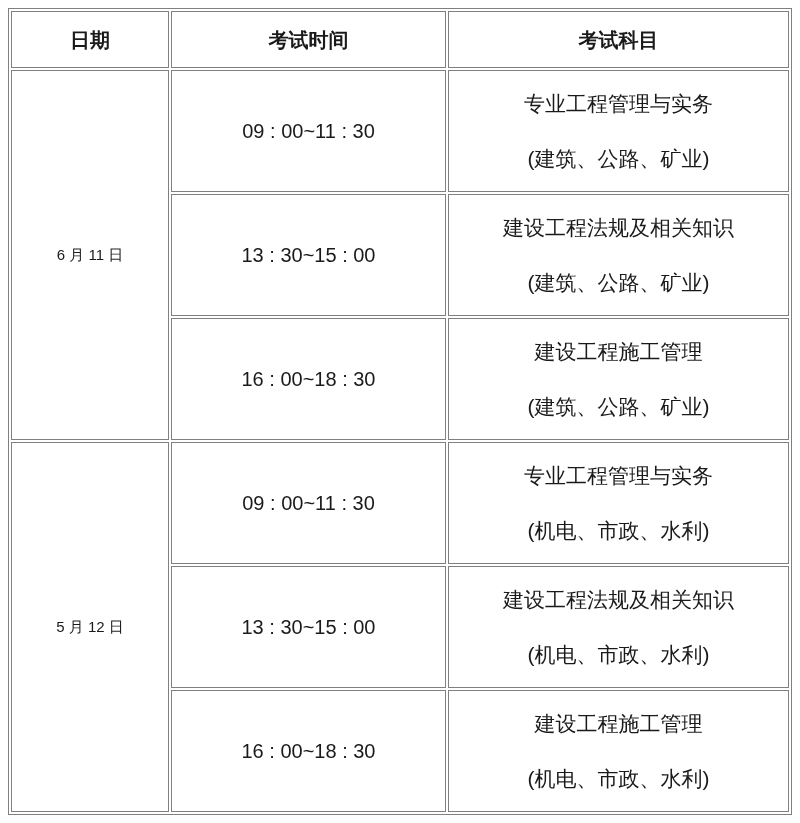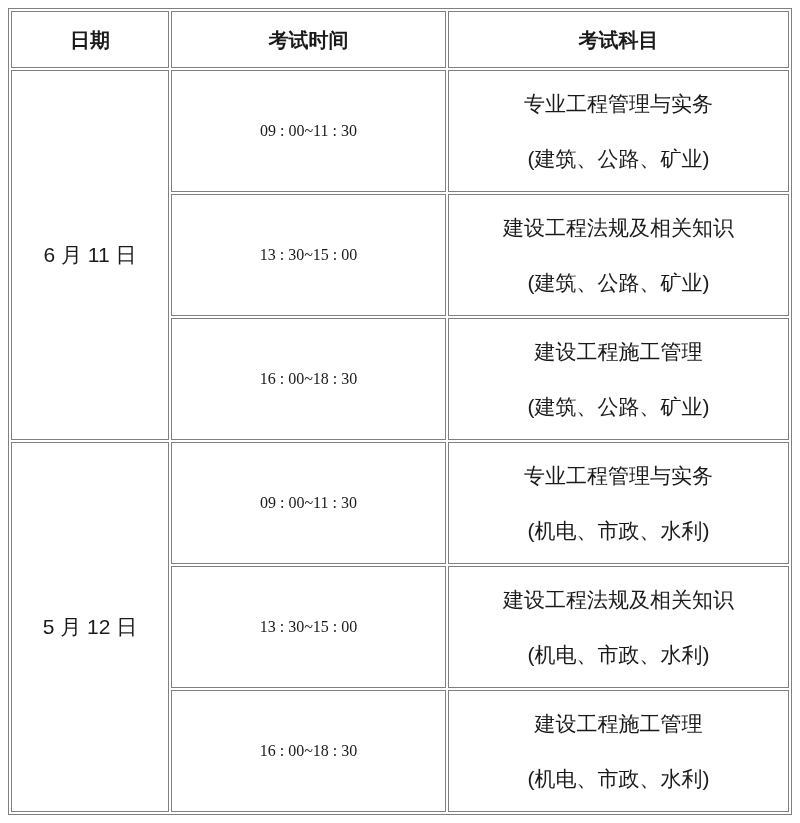--- a/index.html
+++ b/index.html
@@ -43,28 +43,27 @@
     padding:0;
     overflow:hidden;
   }
   th.header-cell{
     height:57px;
     font-size:20px;
     font-weight:bold;
     line-height:1.2;
   }
   td.date-cell{
-    font-size:21px;
+    font-size:15px;
     line-height:1.3;
   }
   td.time-cell{
     height:122px;
-    font-size:16px;
+    font-size:20px;
     line-height:1.3;
-    font-family:Liberation Serif, serif;
   }
   td.subject-cell{
     height:122px;
     font-size:21px;
   }
   .subject-stack{
     display:flex;
     flex-direction:column;
     align-items:center;
     justify-content:center;

